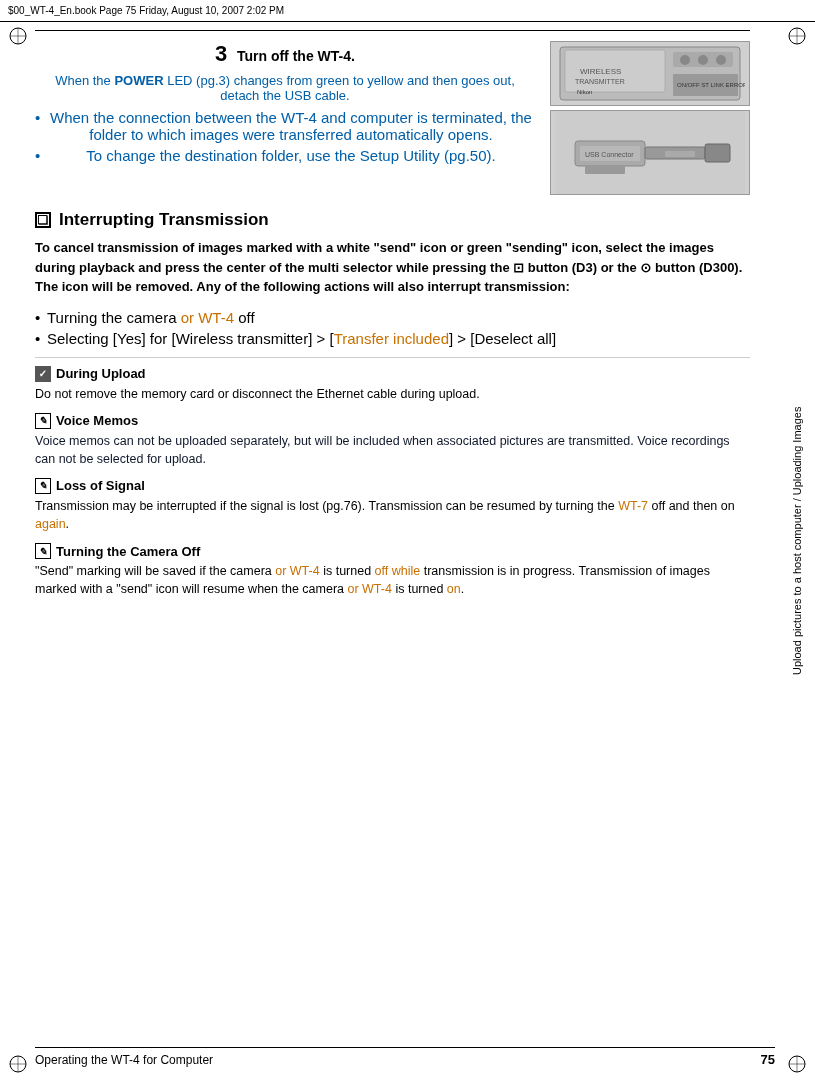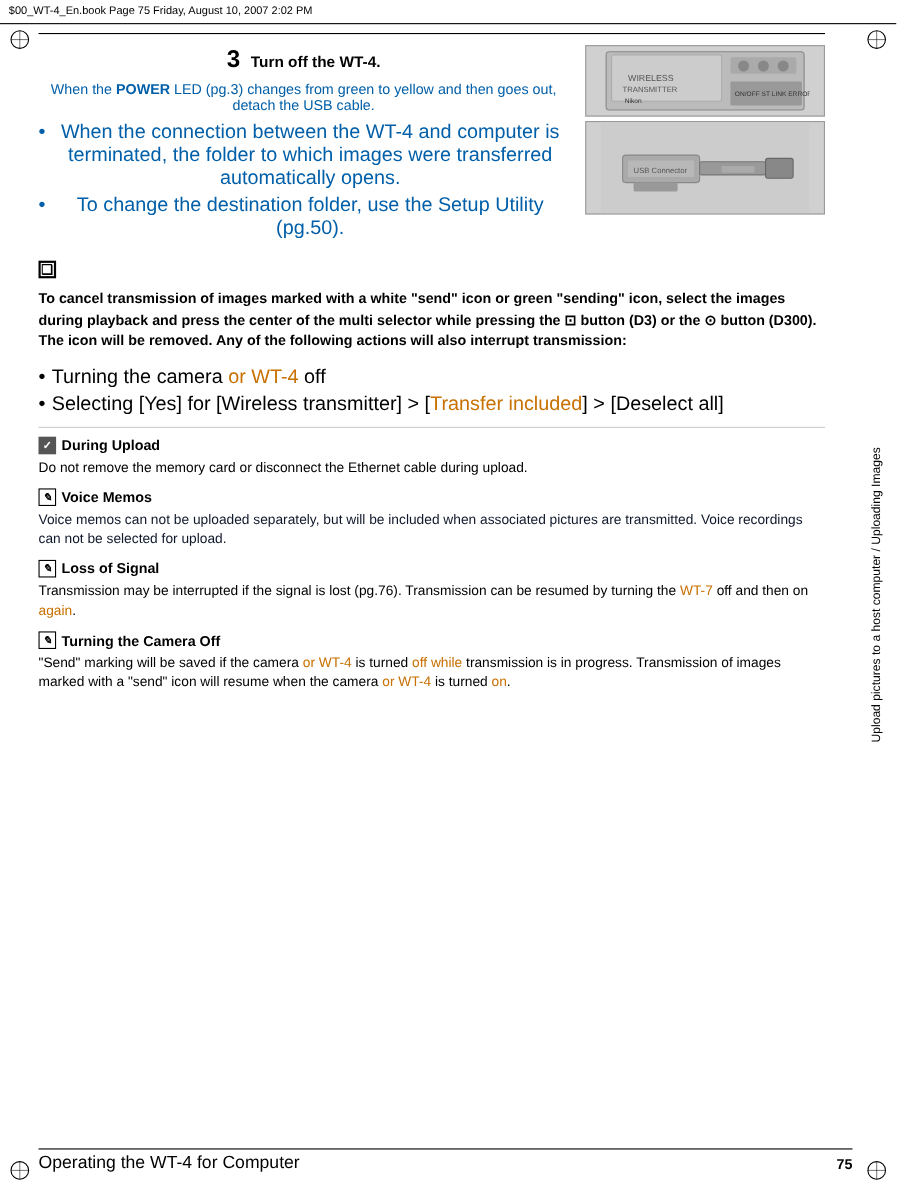--- a/index.html
+++ b/index.html
@@ -113,32 +113,32 @@
 
     .bullet-list {
       list-style: none;
       margin-top: 6px;
     }
 
     .bullet-list li {
       padding-left: 12px;
       position: relative;
       margin-bottom: 4px;
-      font-size: 18px;
+      font-size: 15px;
     }
 
     .bullet-list li::before {
       content: "•";
       position: absolute;
       left: 0;
     }
 
     
     .step-images {
-      width: 218px;
+      width: 200px;
       flex-shrink: 0;
       display: flex;
       flex-direction: column;
       gap: 4px;
     }
 
     .img-placeholder {
       background: #d0d0d0;
       border: 1px solid #999;
       display: flex;
@@ -244,21 +244,21 @@
       padding-top: 4px;
       font-size: 12px;
     }
 
     .page-num {
       font-size: 13px;
       font-weight: bold;
     }
 
     .bottom-text {
-      font-size: 16px;
+      font-size: 12px;
     }
 
     .divider-line {
       border-top: 1px solid #ccc;
       margin: 8px 0;
     }
   </style>
 </head>
 <body>
 
@@ -347,20 +347,21 @@
           <rect x="30" y="55" width="40" height="8" rx="1" fill="#999"></rect>
           <rect x="110" y="40" width="30" height="6" rx="1" fill="#aaa"></rect>
         </svg>
       </div>
     </div>
   </div>
 
   <div class="note-section">
     <div class="section-heading">
       <div class="checkbox-icon">❑</div>
+      <span>Interrupting Transmission</span>
     </div>
     <p class="section-body">
       To cancel transmission of images marked with a white "send" icon or green "sending" icon, select the images during playback and press the center of the multi selector while pressing the <strong>⊡</strong> button (D3) or the <strong>⊙</strong> button (D300).  The icon will be removed.  Any of the following actions will also interrupt transmission:
     </p>
     <ul class="bullet-list">
       <li>Turning the camera <span class="highlight-orange">or WT-4</span> off</li>
       <li>Selecting [Yes] for [Wireless transmitter] &gt; [<span class="highlight-orange">Transfer included</span>] &gt; [Deselect all]</li>
     </ul>
   </div>
 

